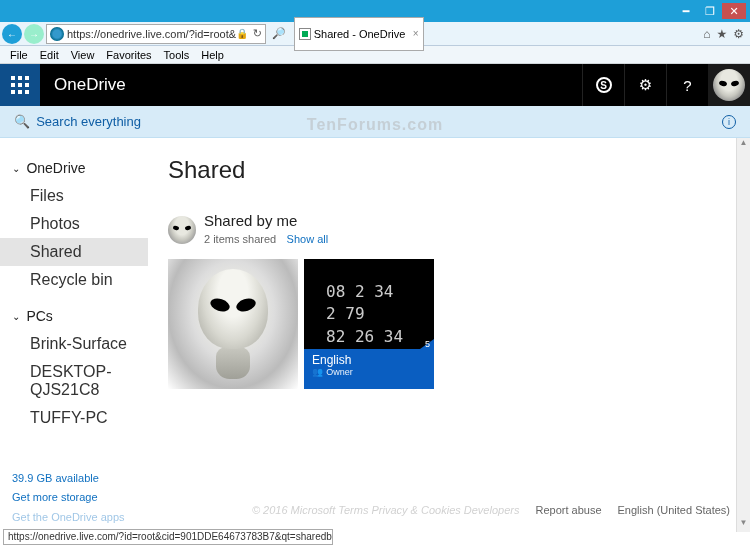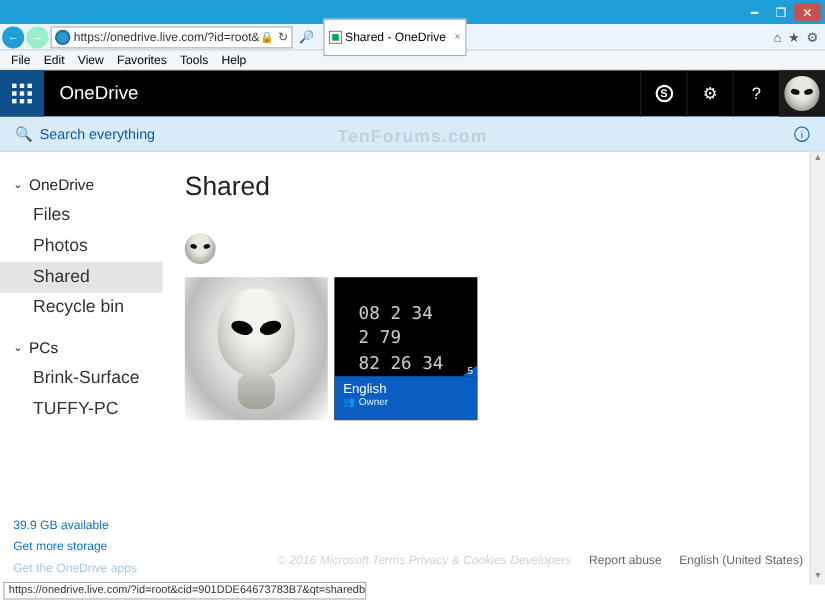--- a/index.html
+++ b/index.html
@@ -186,34 +186,42 @@
     <div class="side-item">Files</div>
     <div class="side-item">Photos</div>
     <div class="side-item active">Shared</div>
     <div class="side-item">Recycle bin</div>
 
     <div class="side-group-hdr" style="margin-top:14px;">
       <span class="chev">⌄</span>
       <span>PCs</span>
     </div>
     <div class="side-item">Brink-Surface</div>
+    <div class="side-item">DESKTOP-QJS21C8</div>
     <div class="side-item">TUFFY-PC</div>
 
     <div class="side-bottom">
       <div class="avail">39.9 GB available</div>
       <div class="link">Get more storage</div>
       <div class="link" style="opacity:.4;">Get the OneDrive apps</div>
     </div>
   </div>
 
   <div class="content">
     <div class="page-title">Shared</div>
 
     <div class="section-hdr">
       <div class="avatar-med"></div>
+      <div>
+        <div class="section-title">Shared by me</div>
+        <div>
+          <span class="section-sub">2 items shared</span>
+          <span class="showall">Show all</span>
+        </div>
+      </div>
     </div>
 
     <div class="tiles">
       <div class="tile tile1">
         <div class="alien-big">
           <div class="alien-neck"></div>
           <div class="alien-head">
             <div class="alien-eye l"></div>
               <div class="alien-eye r"></div>
           </div>

